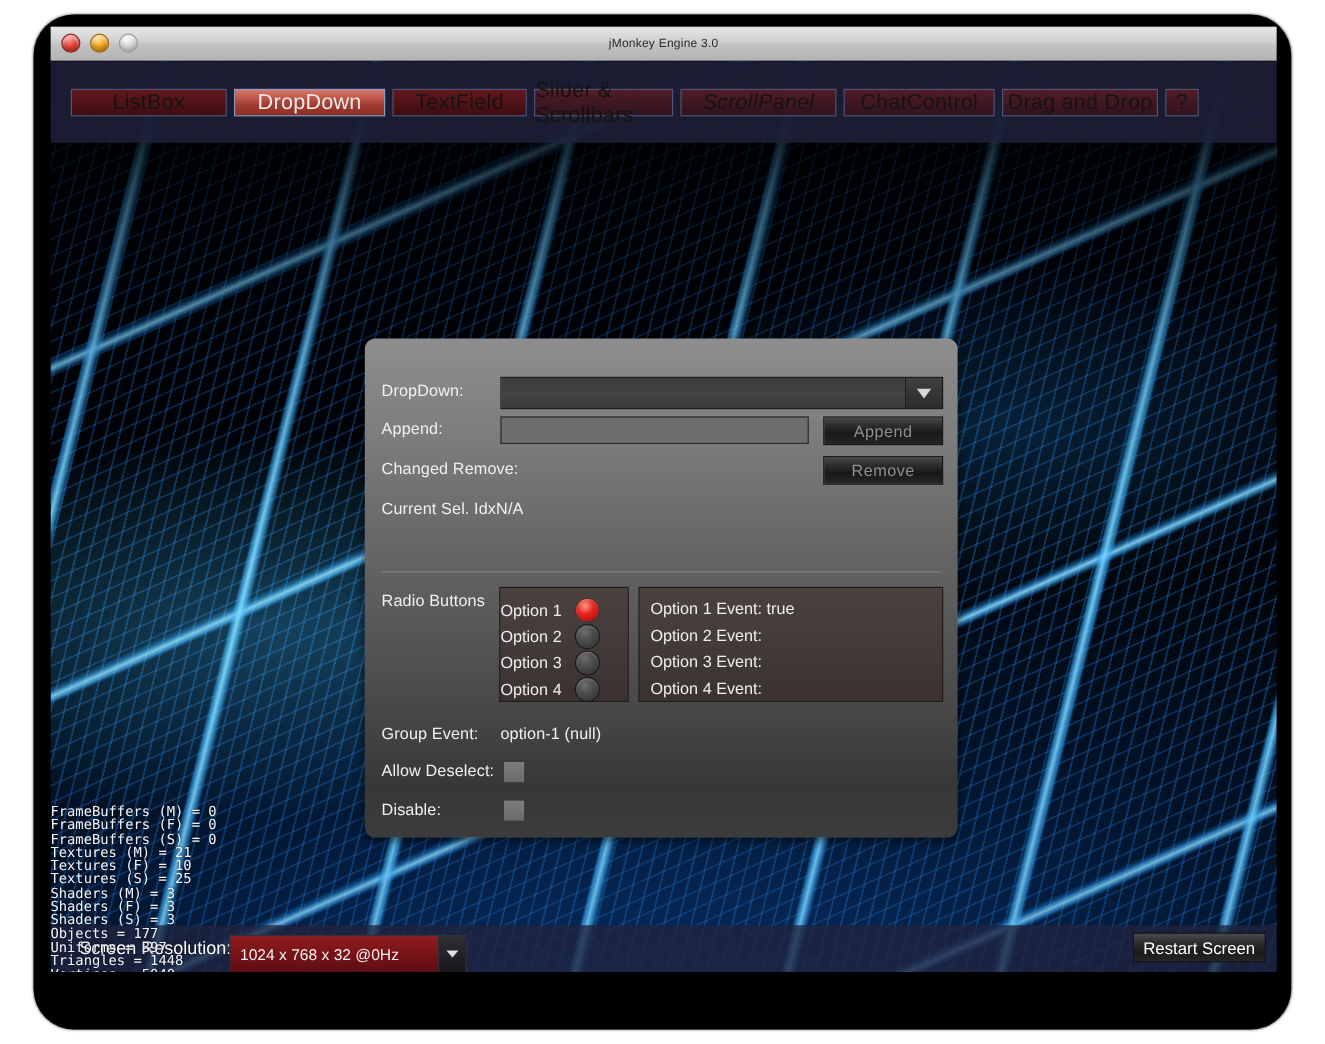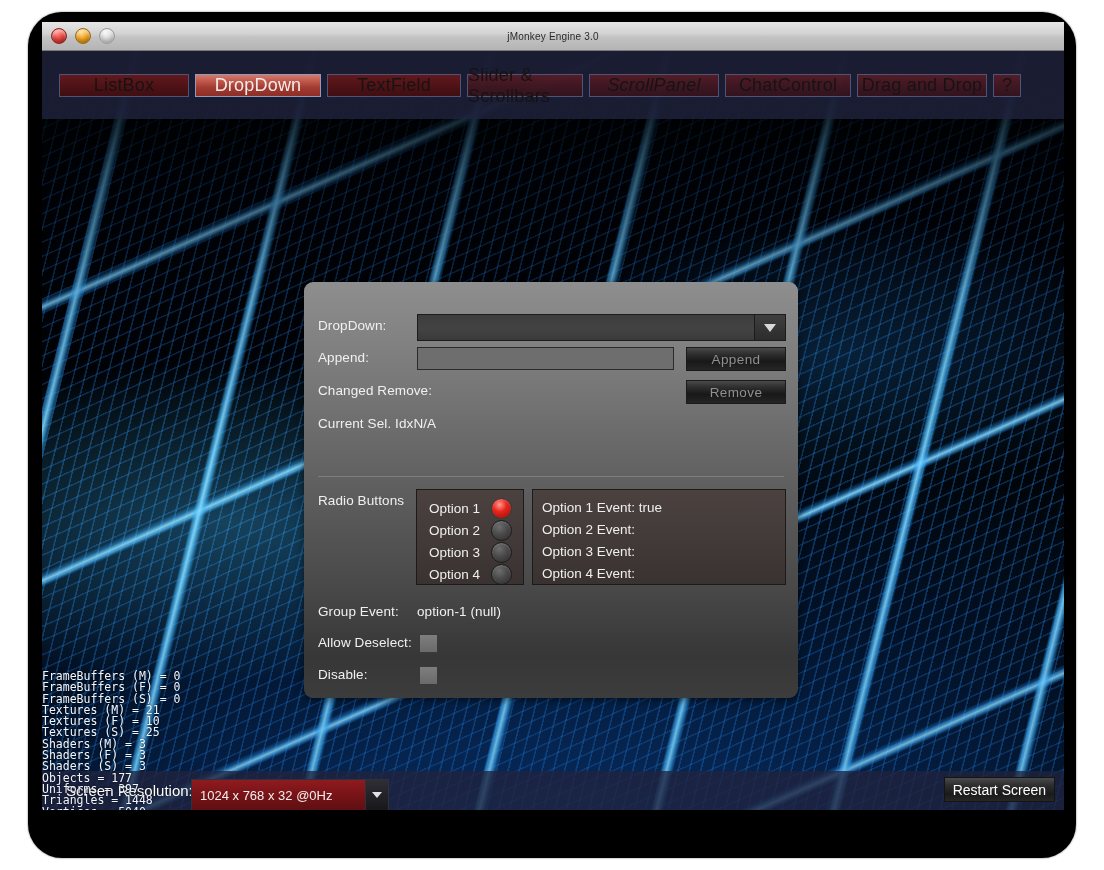--- a/index.html
+++ b/index.html
@@ -224,21 +224,21 @@
     background: rgba(255,255,255,.18);
   }
 
   
   #radio-box {
     position: absolute; left: 112px; top: 207px;
     width: 108px; height: 96px;
     background: linear-gradient(to bottom, #4b4240 0%, #423a38 55%, #393230 100%);
     border: 1px solid #1e1a19;
     box-sizing: border-box;
-    padding: 7px 0 0 12px;
+    padding: 7px 0 0 0;
   }
   .radio-row {
     display: flex; align-items: center;
     height: 22px;
     color: #efefef; font-size: 13.5px;
     cursor: pointer;
   }
   .radio-row .rl { width: 62px; }
   .radio-dot {
     width: 19px; height: 19px; border-radius: 50%;
@@ -371,21 +371,21 @@
     <div id="scene">
 
       <div id="bg-grid"></div>
       <div id="bg-fade"></div>
       <div id="bg-glow"></div>
 
       <div id="tabstrip">
         <div id="tabs">
             <div class="tab" style="width: 130px;">ListBox</div>
             <div class="tab active" style="width: 126px;">DropDown</div>
-            <div class="tab" style="width: 134px;">TextField</div>
+            <div class="tab" style="width: 112px;">TextField</div>
             <div class="tab translucent" style="width: 116px;">Slider &amp; Scrollbars</div>
             <div class="tab translucent" style="width: 130px; font-style: italic;">ScrollPanel</div>
             <div class="tab translucent" style="width: 126px;">ChatControl</div>
             <div class="tab translucent" style="width: 130px;">Drag and Drop</div>
             <div class="tab translucent" style="width: 28px;">?</div>
           </div>
       </div>
 
       <div id="panel">
 

